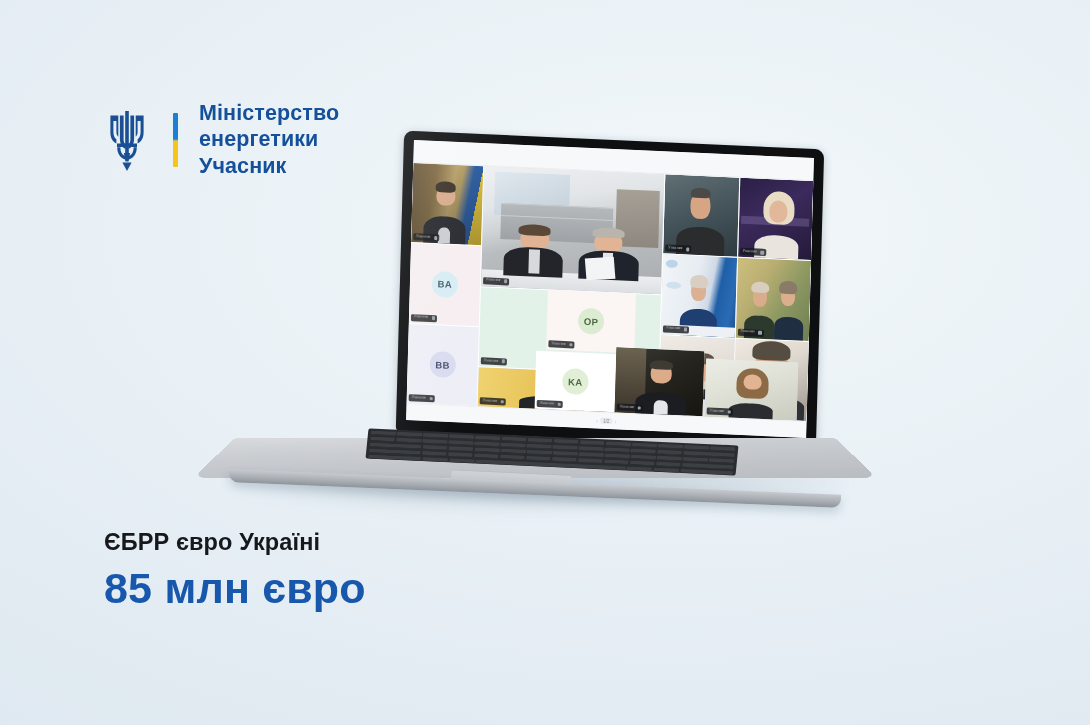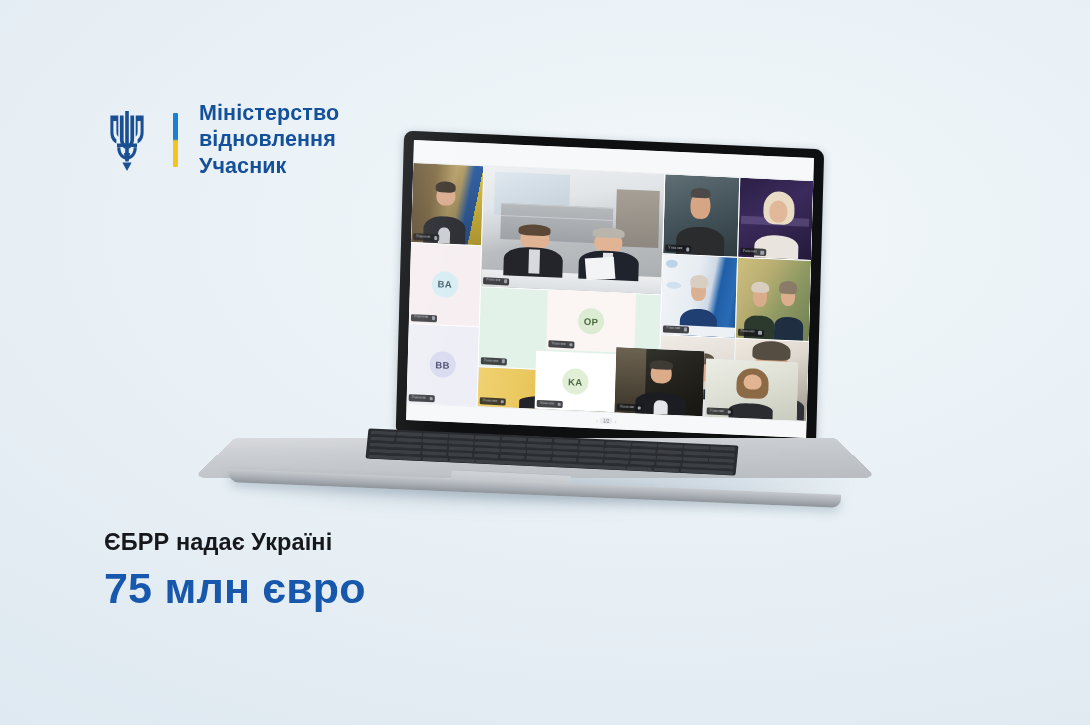--- a/index.html
+++ b/index.html
@@ -215,21 +215,21 @@
 
         <path d="M13.2 38.2 L16.4 38.2 C16.4 43.0 18.0 45.6 21.2 47.2 L21.2 50.6 C15.9 48.6 13.2 44.4 13.2 38.2 Z"></path>
         <path d="M32.8 38.2 L29.6 38.2 C29.6 43.0 28.0 45.6 24.8 47.2 L24.8 50.6 C30.1 48.6 32.8 44.4 32.8 38.2 Z"></path>
       </g>
     </svg>
 
     <div id="logo-divider"></div>
 
     <div id="logo-text">
       <div>Міністерство</div>
-      <div>відновлення</div>
+      <div>енергетики</div>
       <div>Учасник</div>
     </div>
   </div>
 
   <div id="laptop">
 
     <div id="laptop-shadow"></div>
 
     <div id="lid">
       <div id="screen">
@@ -559,17 +559,17 @@
           </div>
       </div>
 
       <div id="trackpad"></div>
       <div id="deck-front"></div>
     </div>
 
   </div>
 
   <div id="headline">
-    <div id="hl-kicker">ЄБРР надає Україні</div>
-    <div id="hl-amount">75 млн євро</div>
+    <div id="hl-kicker">ЄБРР євро Україні</div>
+    <div id="hl-amount">85 млн євро</div>
   </div>
 
 </div>
 
 </body></html>

